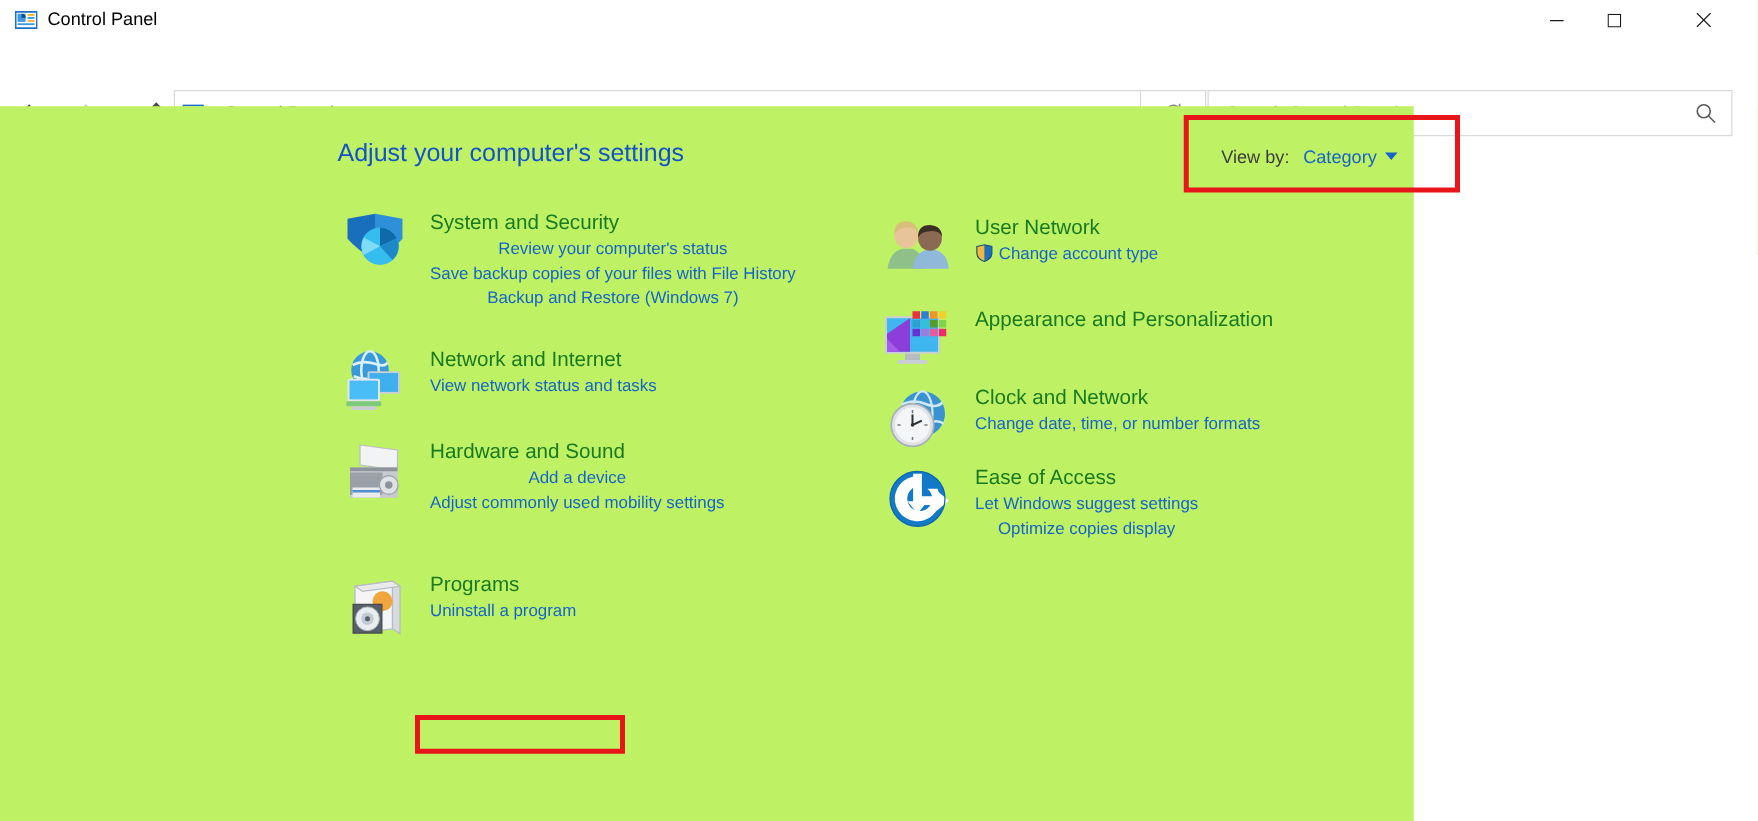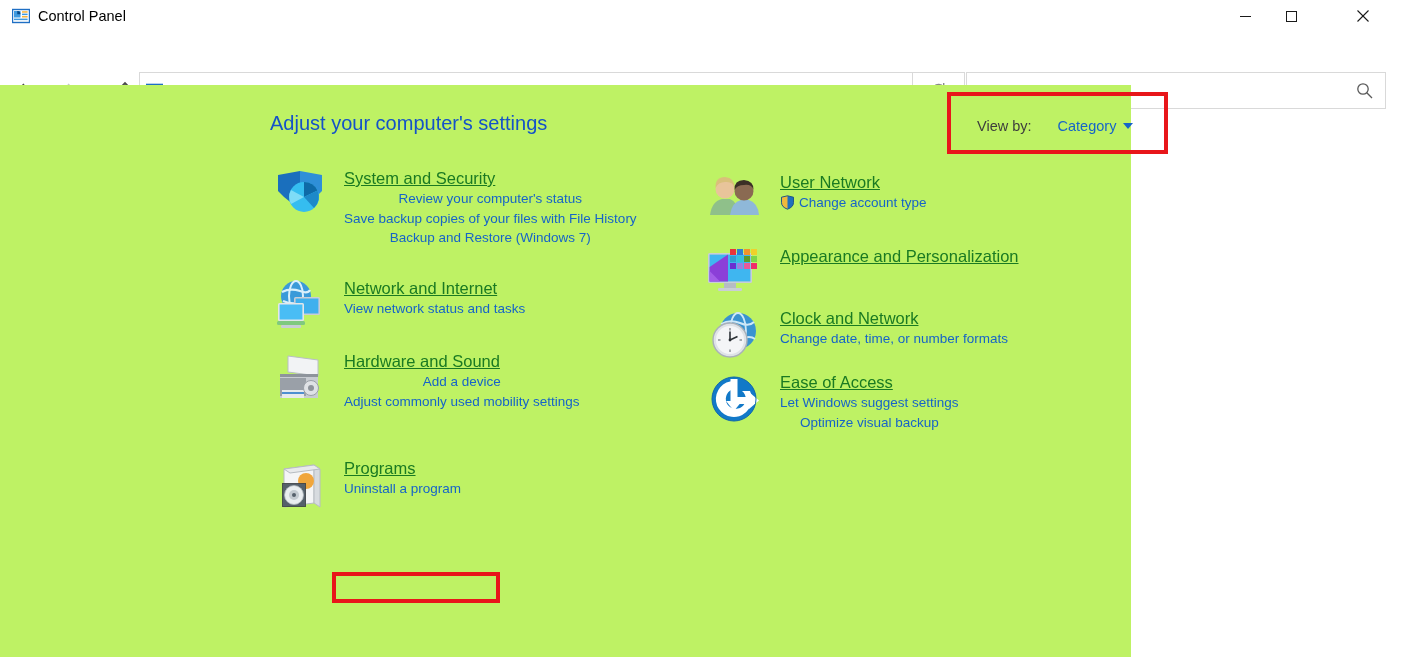--- a/index.html
+++ b/index.html
@@ -168,21 +168,21 @@
   }
   #viewby-row {
     position: absolute;
     left: 977px; top: 33px;
     display: flex; align-items: baseline;
     white-space: nowrap;
   }
   #viewby-label { font-size: 14.5px; color: #3d3d3d; }
   #viewby-value {
     font-size: 14.5px; color: #1664c8;
-    margin-left: 26px; cursor: default;
+    margin-left: 11px; cursor: default;
   }
   #viewby-caret {
     display: inline-block;
     margin-left: 7px;
     width: 0; height: 0;
     border-left: 5px solid transparent;
     border-right: 5px solid transparent;
     border-top: 6px solid #1664c8;
     position: relative; top: -2px;
   }
@@ -205,21 +205,20 @@
     position: absolute;
     left: 74px; top: 0;
   }
   .cat-title {
     font-size: 16.5px;
     color: #1a7a22;
     white-space: nowrap;
     line-height: 22px;
     cursor: default;
     display: inline-block;
-    text-decoration: underline;
   }
   .cat-link {
     font-size: 13.5px;
     color: #1664c8;
     line-height: 19.5px;
     white-space: nowrap;
     cursor: default;
     display: block;
     text-align: center;
   }
@@ -560,19 +559,19 @@
           <rect x="24.5" y="8" width="7" height="24" fill="#ffffff"></rect>
           <polygon points="20,30 36,30 28,40" fill="#ffffff"></polygon>
           <rect x="28" y="26" width="18" height="7" fill="#ffffff"></rect>
           <polygon points="43,21 53,29.5 43,38" fill="#ffffff"></polygon>
           <circle cx="28" cy="28" r="22" fill="none" stroke="#0e67ab" stroke-width="1"></circle>
         </svg>
       </span>
       <div class="cat-body">
         <span class="cat-title">Ease of Access</span>
         <span class="cat-link">Let Windows suggest settings</span>
-        <span class="cat-link">Optimize visual backup</span>
+        <span class="cat-link">Optimize copies display</span>
       </div>
     </div>
   </div>
 
   <div id="uninstall-box"></div>
 </div>
 
 </body></html>

